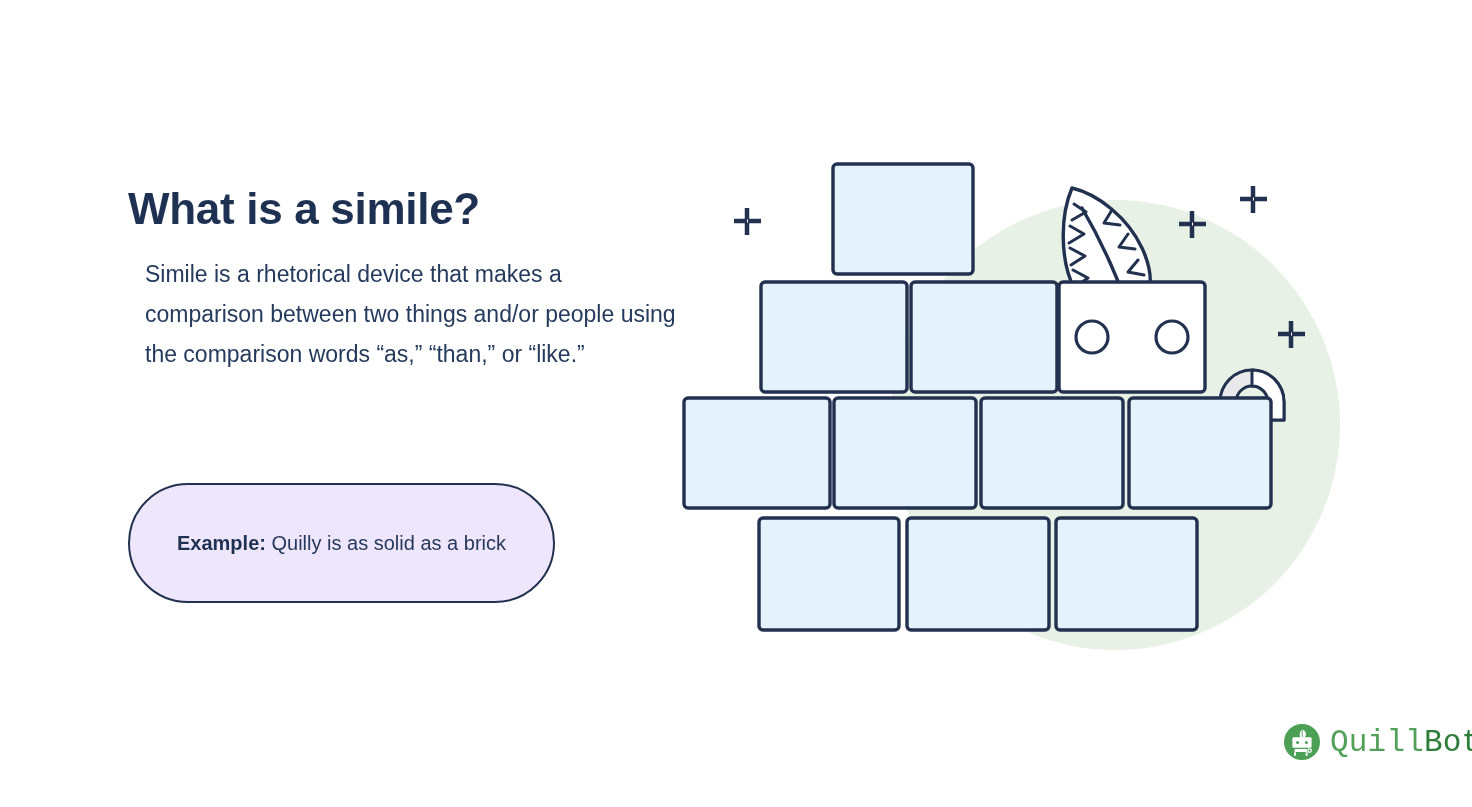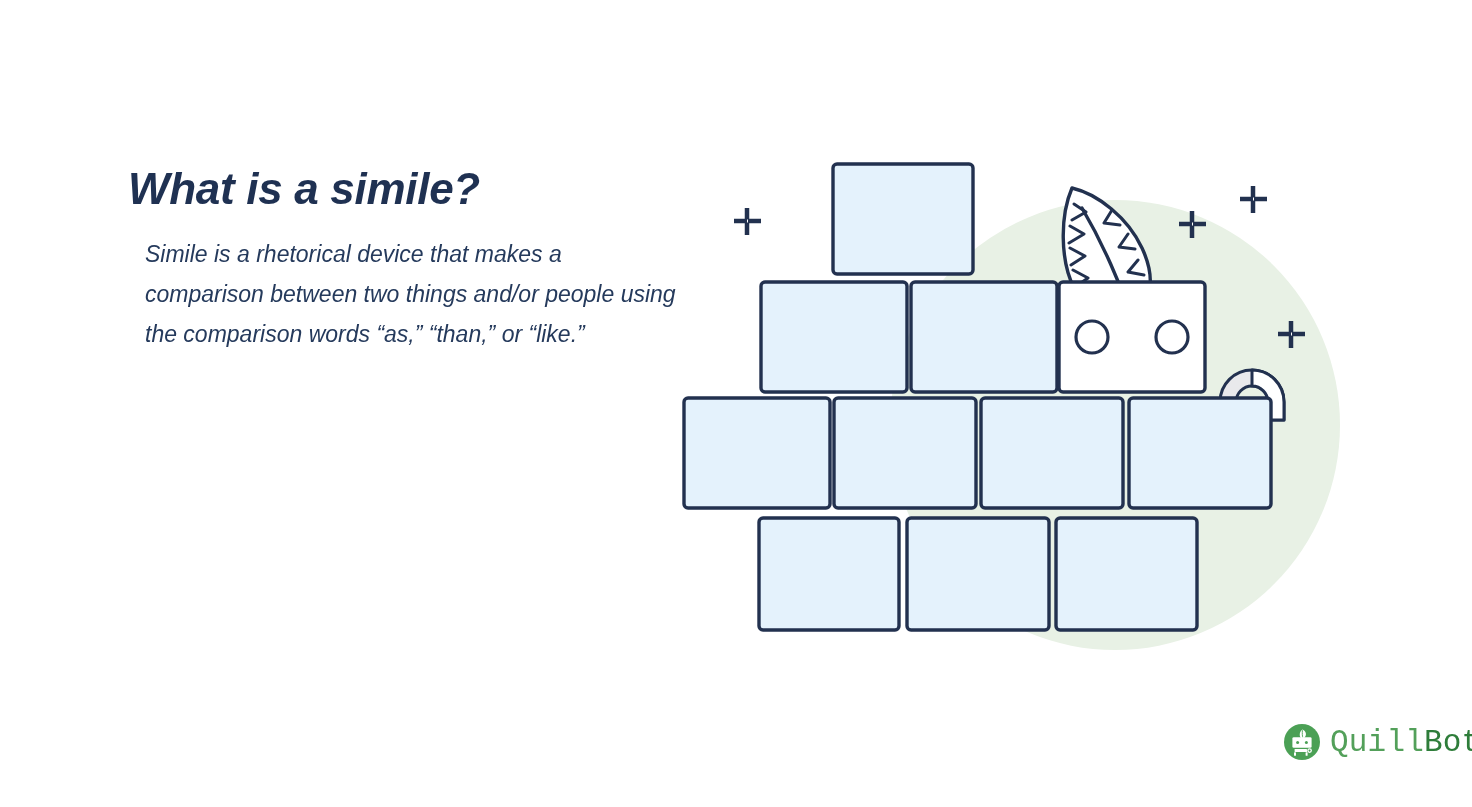--- a/index.html
+++ b/index.html
@@ -16,23 +16,22 @@
     width: 1472px;
     height: 807px;
     background: #ffffff;
     overflow: hidden;
   }
 
   
   .left-col {
     position: absolute;
     left: 128px;
-    top: 164px;
+    top: 184px;
     width: 560px;
-    font-style: italic;
   }
   .page-title {
     margin: 0;
     font-size: 44px;
     font-weight: 700;
     letter-spacing: -0.3px;
     color: #1f3152;
     line-height: 1.12;
   }
   .page-body {
@@ -103,20 +102,25 @@
 </head>
 <body>
 
 <div id="stage">
 
   <div class="left-col">
     <h1 class="page-title">What is a simile?</h1>
     <p class="page-body">Simile is a rhetorical device that makes a comparison between two things and/or people using the comparison words “as,” “than,” or “like.”</p>
   </div>
 
+  <div class="example-pill">
+    <div class="example-text">
+      <span class="lbl">Example:</span><span> Quilly is as solid as a brick</span>
+    </div>
+  </div>
 
   <div class="art">
     <svg width="760" height="580" viewBox="0 0 760 580" xmlns="http://www.w3.org/2000/svg">
 
       <circle cx="465" cy="335" r="225" fill="#e8f1e5"></circle>
 
       <g stroke="#22314f" stroke-width="4.5" stroke-linecap="butt">
         <g>
           <line x1="97" y1="118" x2="97" y2="145"></line>
           <line x1="84" y1="131" x2="111" y2="131"></line>

